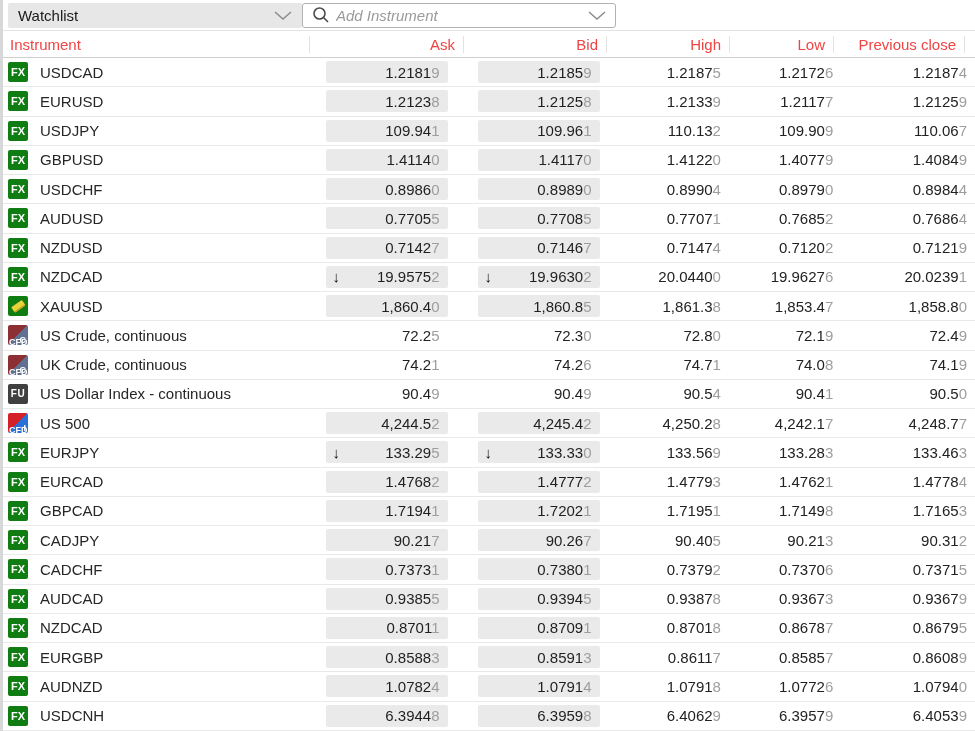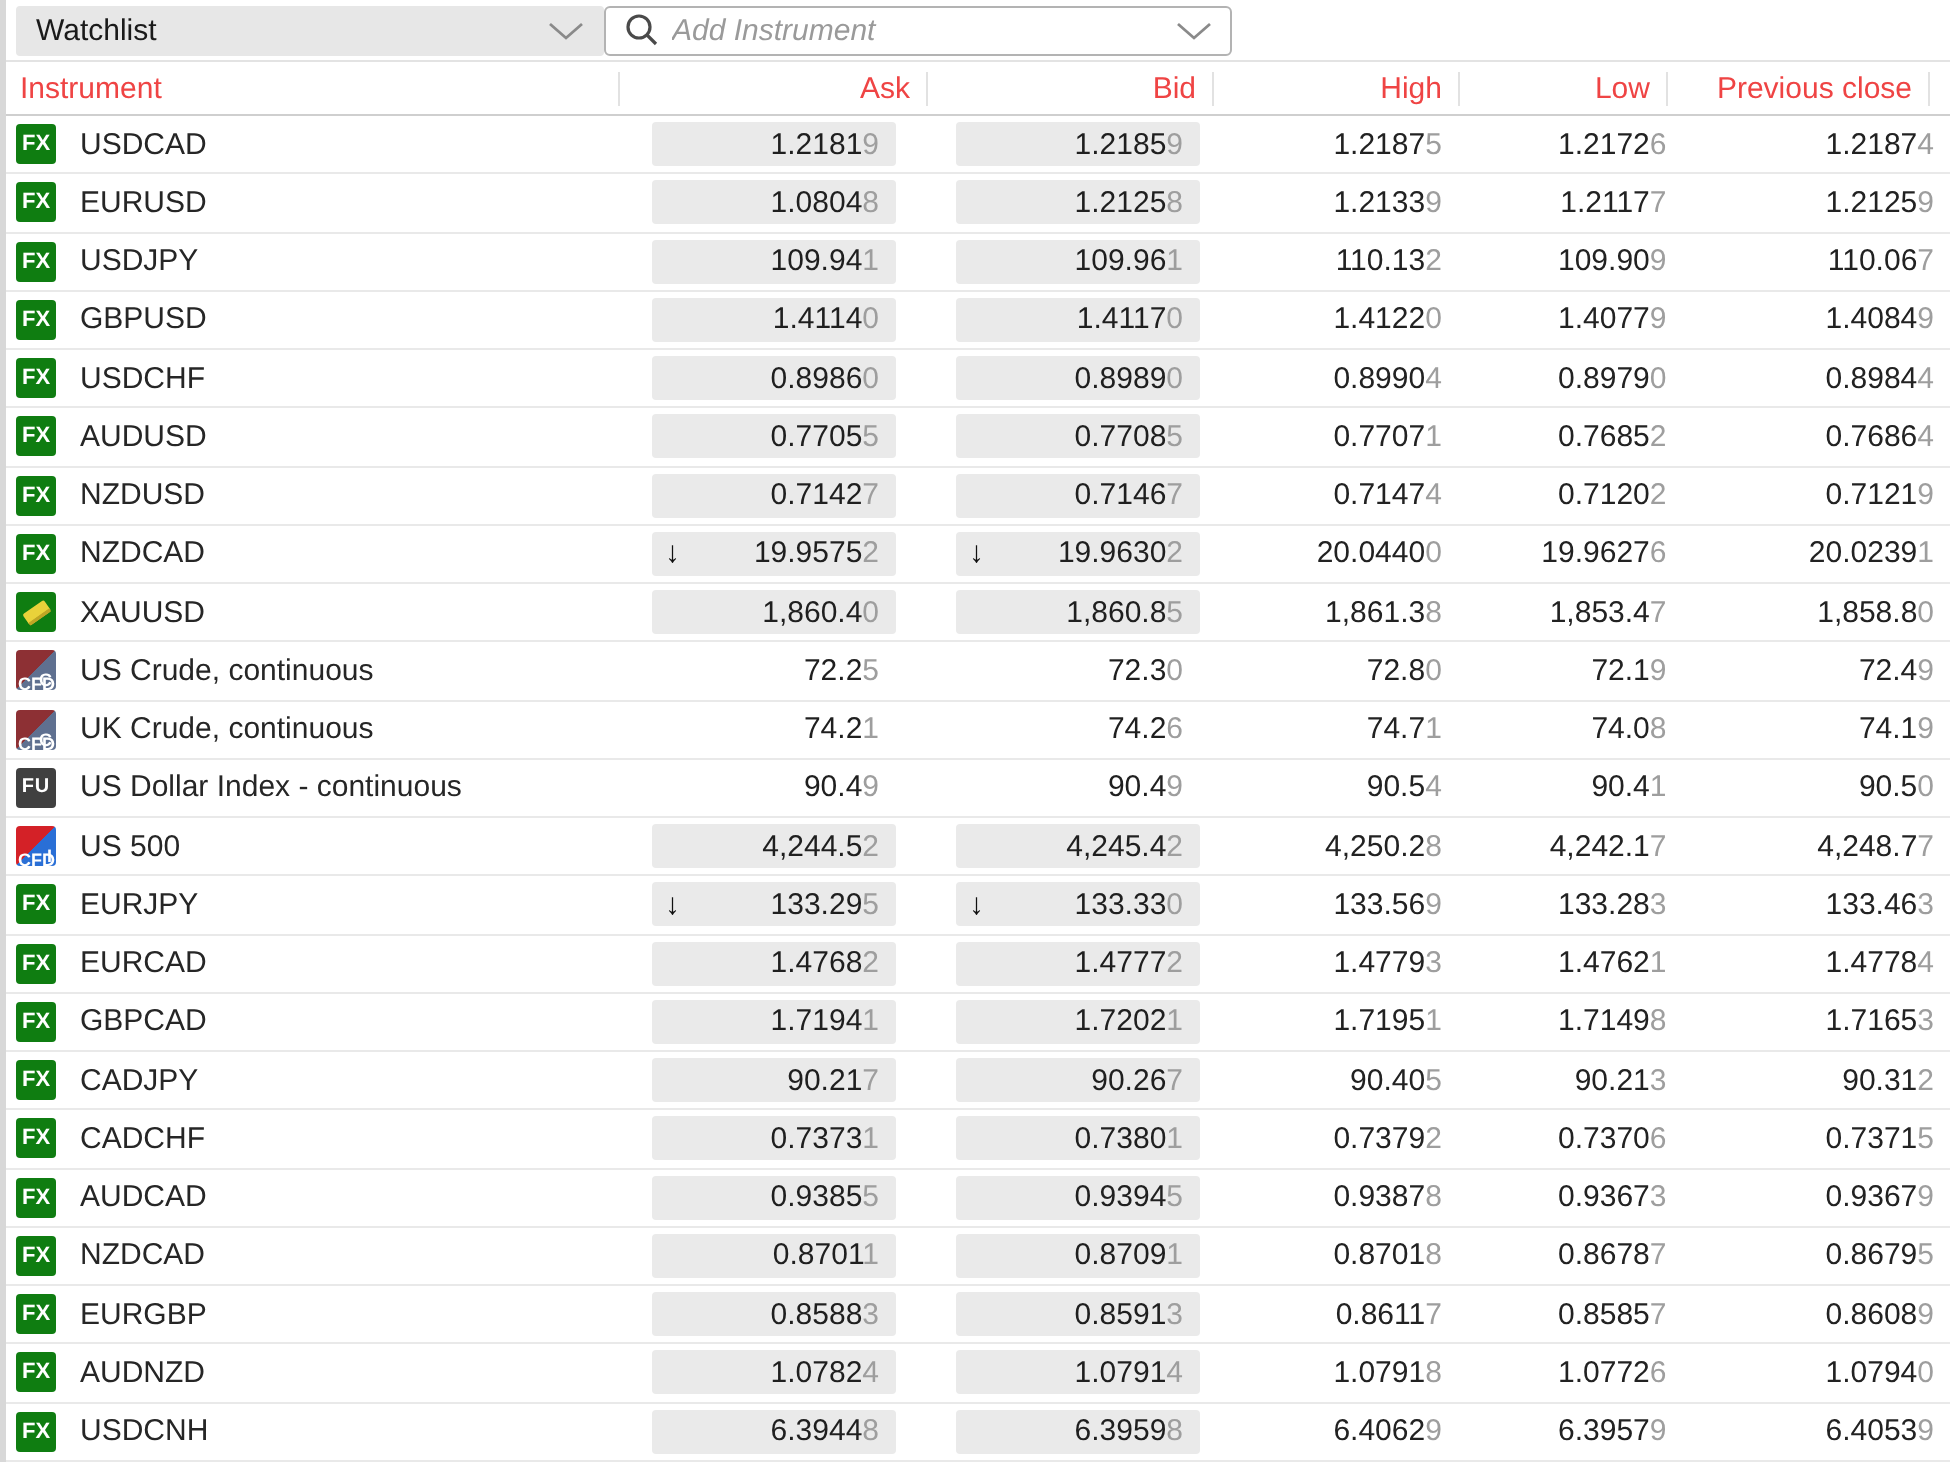--- a/index.html
+++ b/index.html
@@ -149,21 +149,21 @@
   </div>
 
   <div class="row">
     <div class="c-inst">
       <span class="badge badge-fx">FX</span>
       <span class="inst-name">EURUSD</span>
     </div>
     <div class="c-sp"></div>
     <div class="c-bid">
         <span class="px">
-          <span><span>1.0804</span><span class="last-digit">8</span></span>
+          <span><span>1.2123</span><span class="last-digit">8</span></span>
         </span>
       </div>
     <div class="c-ask">
         <span class="px">
           <span><span>1.2125</span><span class="last-digit">8</span></span>
         </span>
       </div>
     <div class="c-high">
         <span>1.2133</span>
         <span class="last-digit">9</span>

